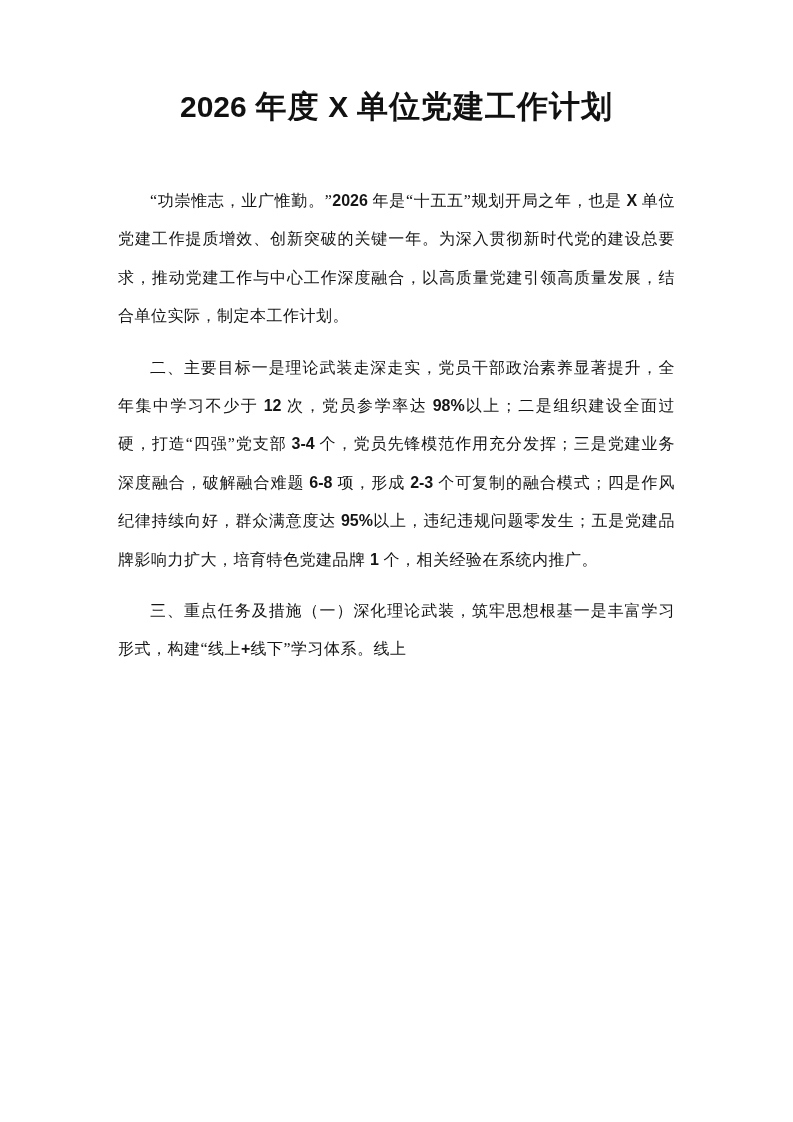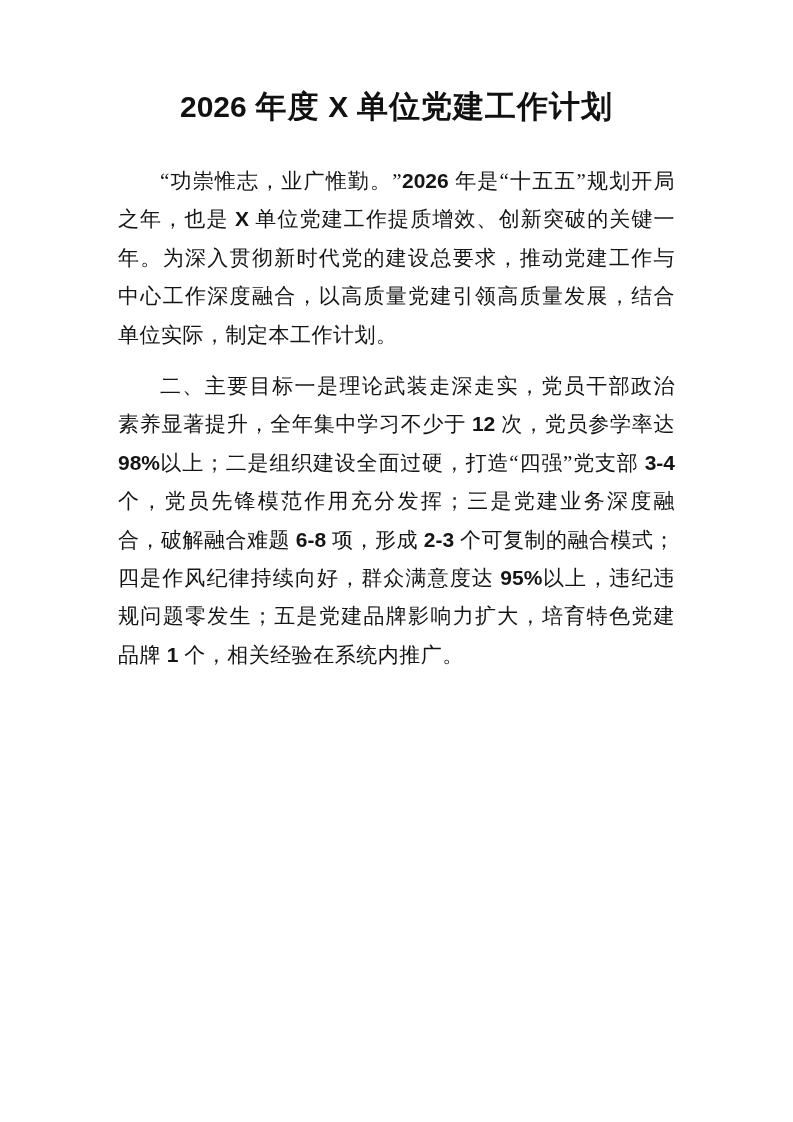--- a/index.html
+++ b/index.html
@@ -13,31 +13,31 @@
   .page {
     box-sizing: border-box;
     width: 793px;
     height: 1122px;
     background: #ffffff;
     padding: 86px 118px 0 118px;
     font-family: "Liberation Serif", "DejaVu Serif", serif;
     color: #151515;
   }
   .doc-title {
-    margin: 0 0 34px 0;
+    margin: 0 0 54px 0;
     font-size: 31px;
     line-height: 42px;
     font-weight: bold;
     text-align: center;
     letter-spacing: 1px;
     color: #111111;
   }
   .doc-para {
     margin: 0 0 13px 0;
-    font-size: 21px;
+    font-size: 16px;
     line-height: 38.4px;
     text-align: justify;
     text-justify: inter-character;
     text-indent: 2em;
     letter-spacing: 0.5px;
     word-break: break-all;
   }
   
   .lat {
     font-family: "Liberation Sans", "DejaVu Sans", sans-serif;
@@ -52,13 +52,14 @@
 <body>
 
 <div class="page">
   <h1 class="doc-title latinize"><span class="lat">2026</span> 年度 <span class="lat">X</span> 单位党建工作计划</h1>
 
   <p class="doc-para latinize">“功崇惟志，业广惟勤。”<span class="lat">2026</span> 年是“十五五”规划开局之年，也是 <span class="lat">X</span> 单位党建工作提质增效、创新突破的关键一年。为深入贯彻新时代党的建设总要求，推动党建工作与中心工作深度融合，以高质量党建引领高质量发展，结合单位实际，制定本工作计划。</p>
 
 
   <p class="doc-para latinize">二、主要目标一是理论武装走深走实，党员干部政治素养显著提升，全年集中学习不少于 <span class="lat">12</span> 次，党员参学率达 <span class="lat">98%</span>以上；二是组织建设全面过硬，打造“四强”党支部 <span class="lat">3-4</span> 个，党员先锋模范作用充分发挥；三是党建业务深度融合，破解融合难题 <span class="lat">6-8</span> 项，形成 <span class="lat">2-3</span> 个可复制的融合模式；四是作风纪律持续向好，群众满意度达 <span class="lat">95%</span>以上，违纪违规问题零发生；五是党建品牌影响力扩大，培育特色党建品牌 <span class="lat">1</span> 个，相关经验在系统内推广。</p>
 
+  <p class="doc-para latinize">三、重点任务及措施（一）深化理论武装，筑牢思想根基一是丰富学习形式，构建“线上<span class="lat">+</span>线下”学习体系。线上</p>
 </div>
 
 </body></html>

